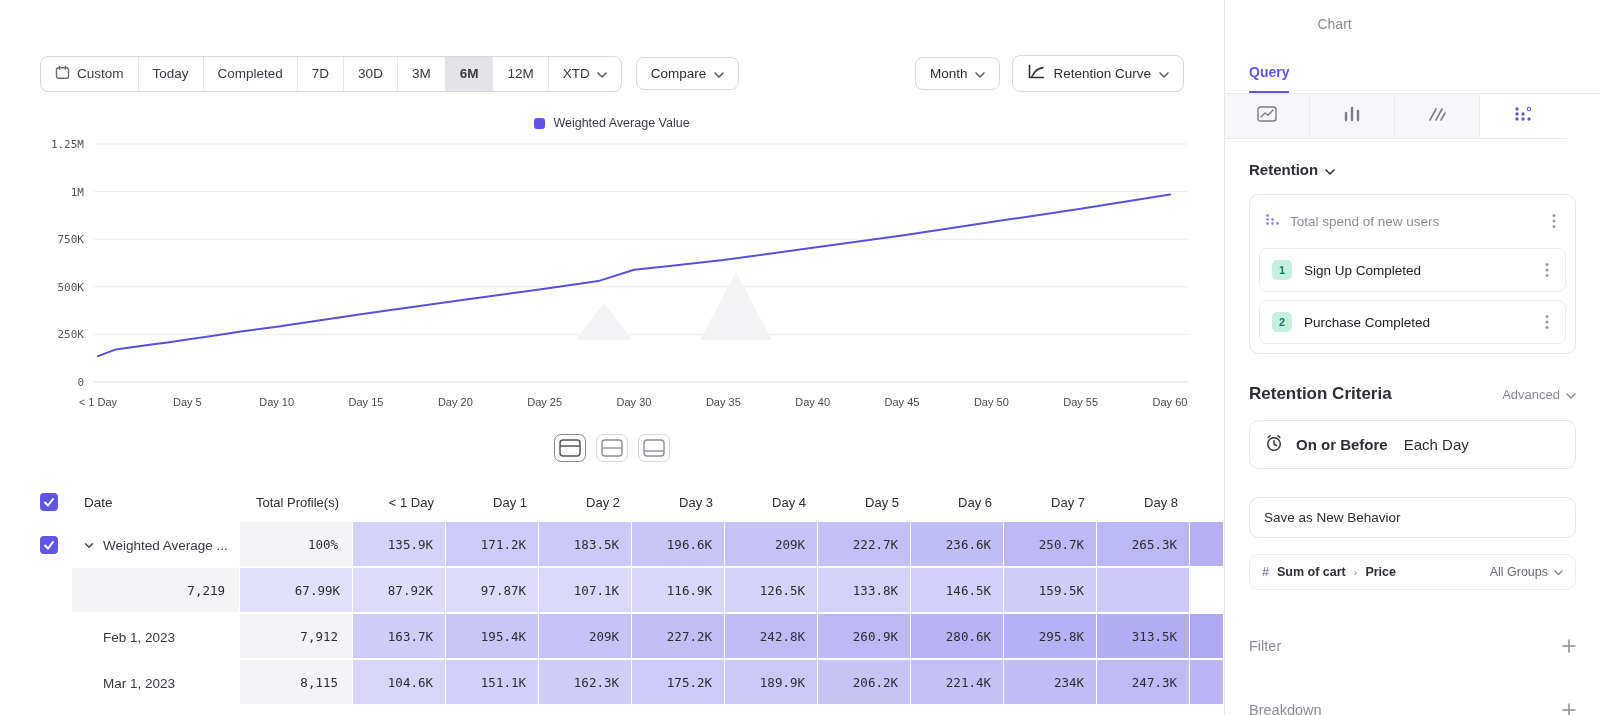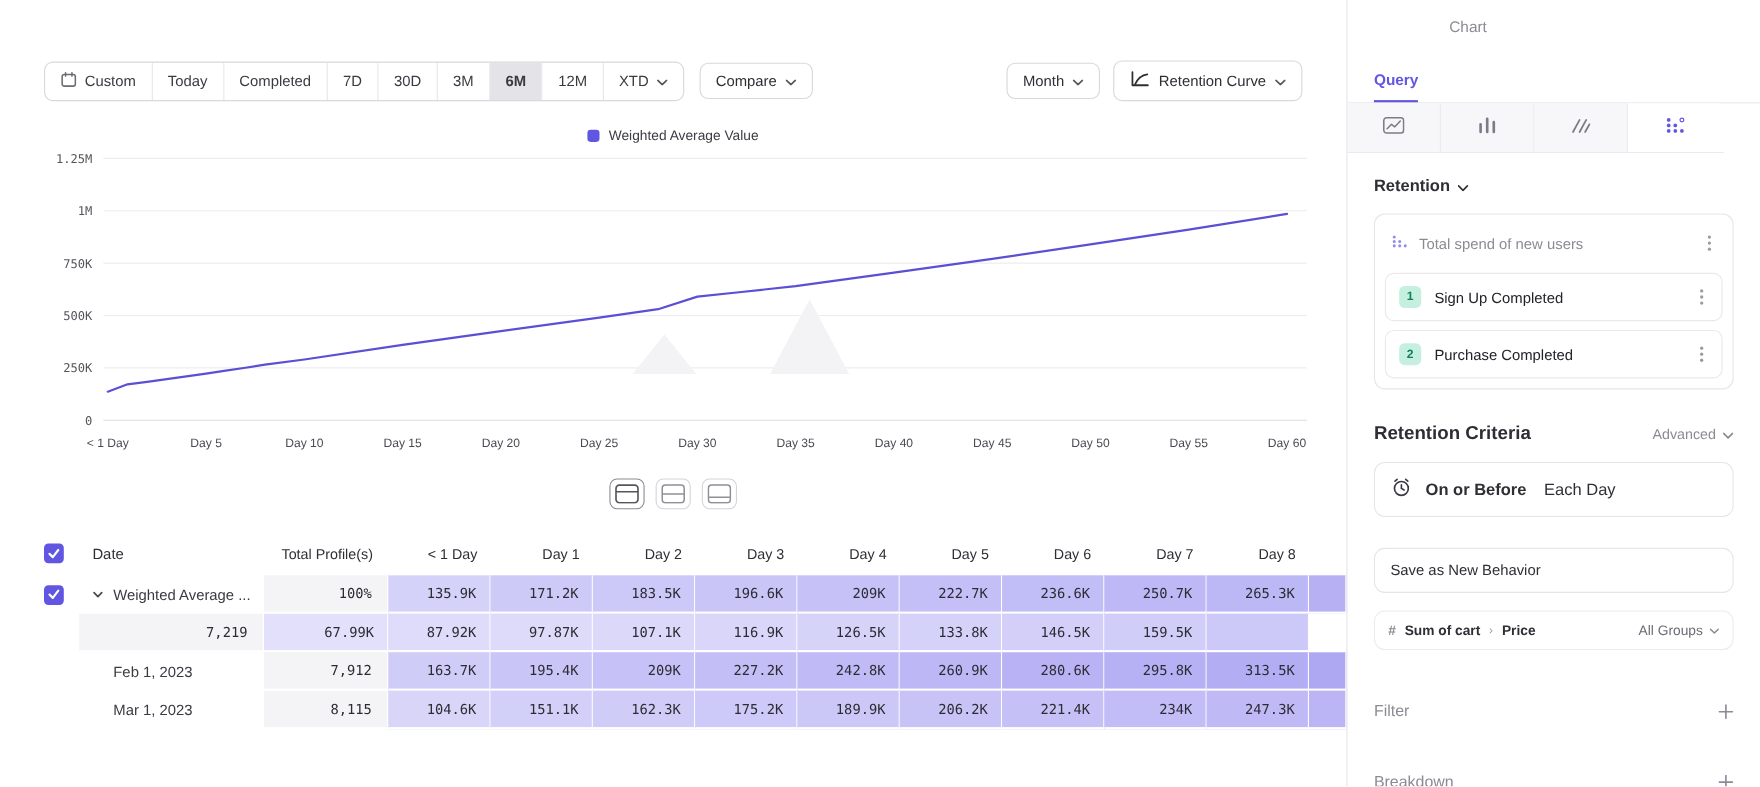--- a/index.html
+++ b/index.html
@@ -37,21 +37,21 @@
   .caption { text-align:center; font-size:13px; color:#4a4a52; margin-top:0; }
 
   
   .toggles { display:flex; justify-content:center; gap:10px; margin-top:14px; }
   .toggle { width:32px; height:28px; border:1px solid #d4d4da; border-radius:7px;
     display:flex; align-items:center; justify-content:center; background:#fff; cursor:pointer; }
   .toggle.active { border-color:#8a8a94; }
 
   
   .table { margin-top:20px; }
-  .trow { display:grid; grid-template-columns:72px 168px 113px repeat(9,93px) minmax(14px,1fr); height:35px; }
+  .trow { display:grid; grid-template-columns:72px 168px 113px repeat(9,93px) minmax(14px,1fr); height:46px; }
   .trow.thead { height:40px; }
   .tc { display:flex; align-items:center; }
   .c-check { justify-content:flex-start; padding-left:40px; }
   .c-label { padding-left:12px; gap:9px; font-size:13.5px; color:#3a3a42; white-space:nowrap; overflow:hidden; }
   .date-indent { margin-left:19px; }
   .num { justify-content:flex-end; padding-right:12px;
     font-family:"DejaVu Sans Mono", monospace; font-size:12.5px; color:#2c2c34; }
   .thead .tc { font-family:"Liberation Sans", sans-serif; font-size:13px; font-weight:500; color:#2e2e35; }
   .thead .th-date { font-size:13.5px; padding-left:12px; }
   .c-total { background:#f4f4f6; padding-right:14px; }

